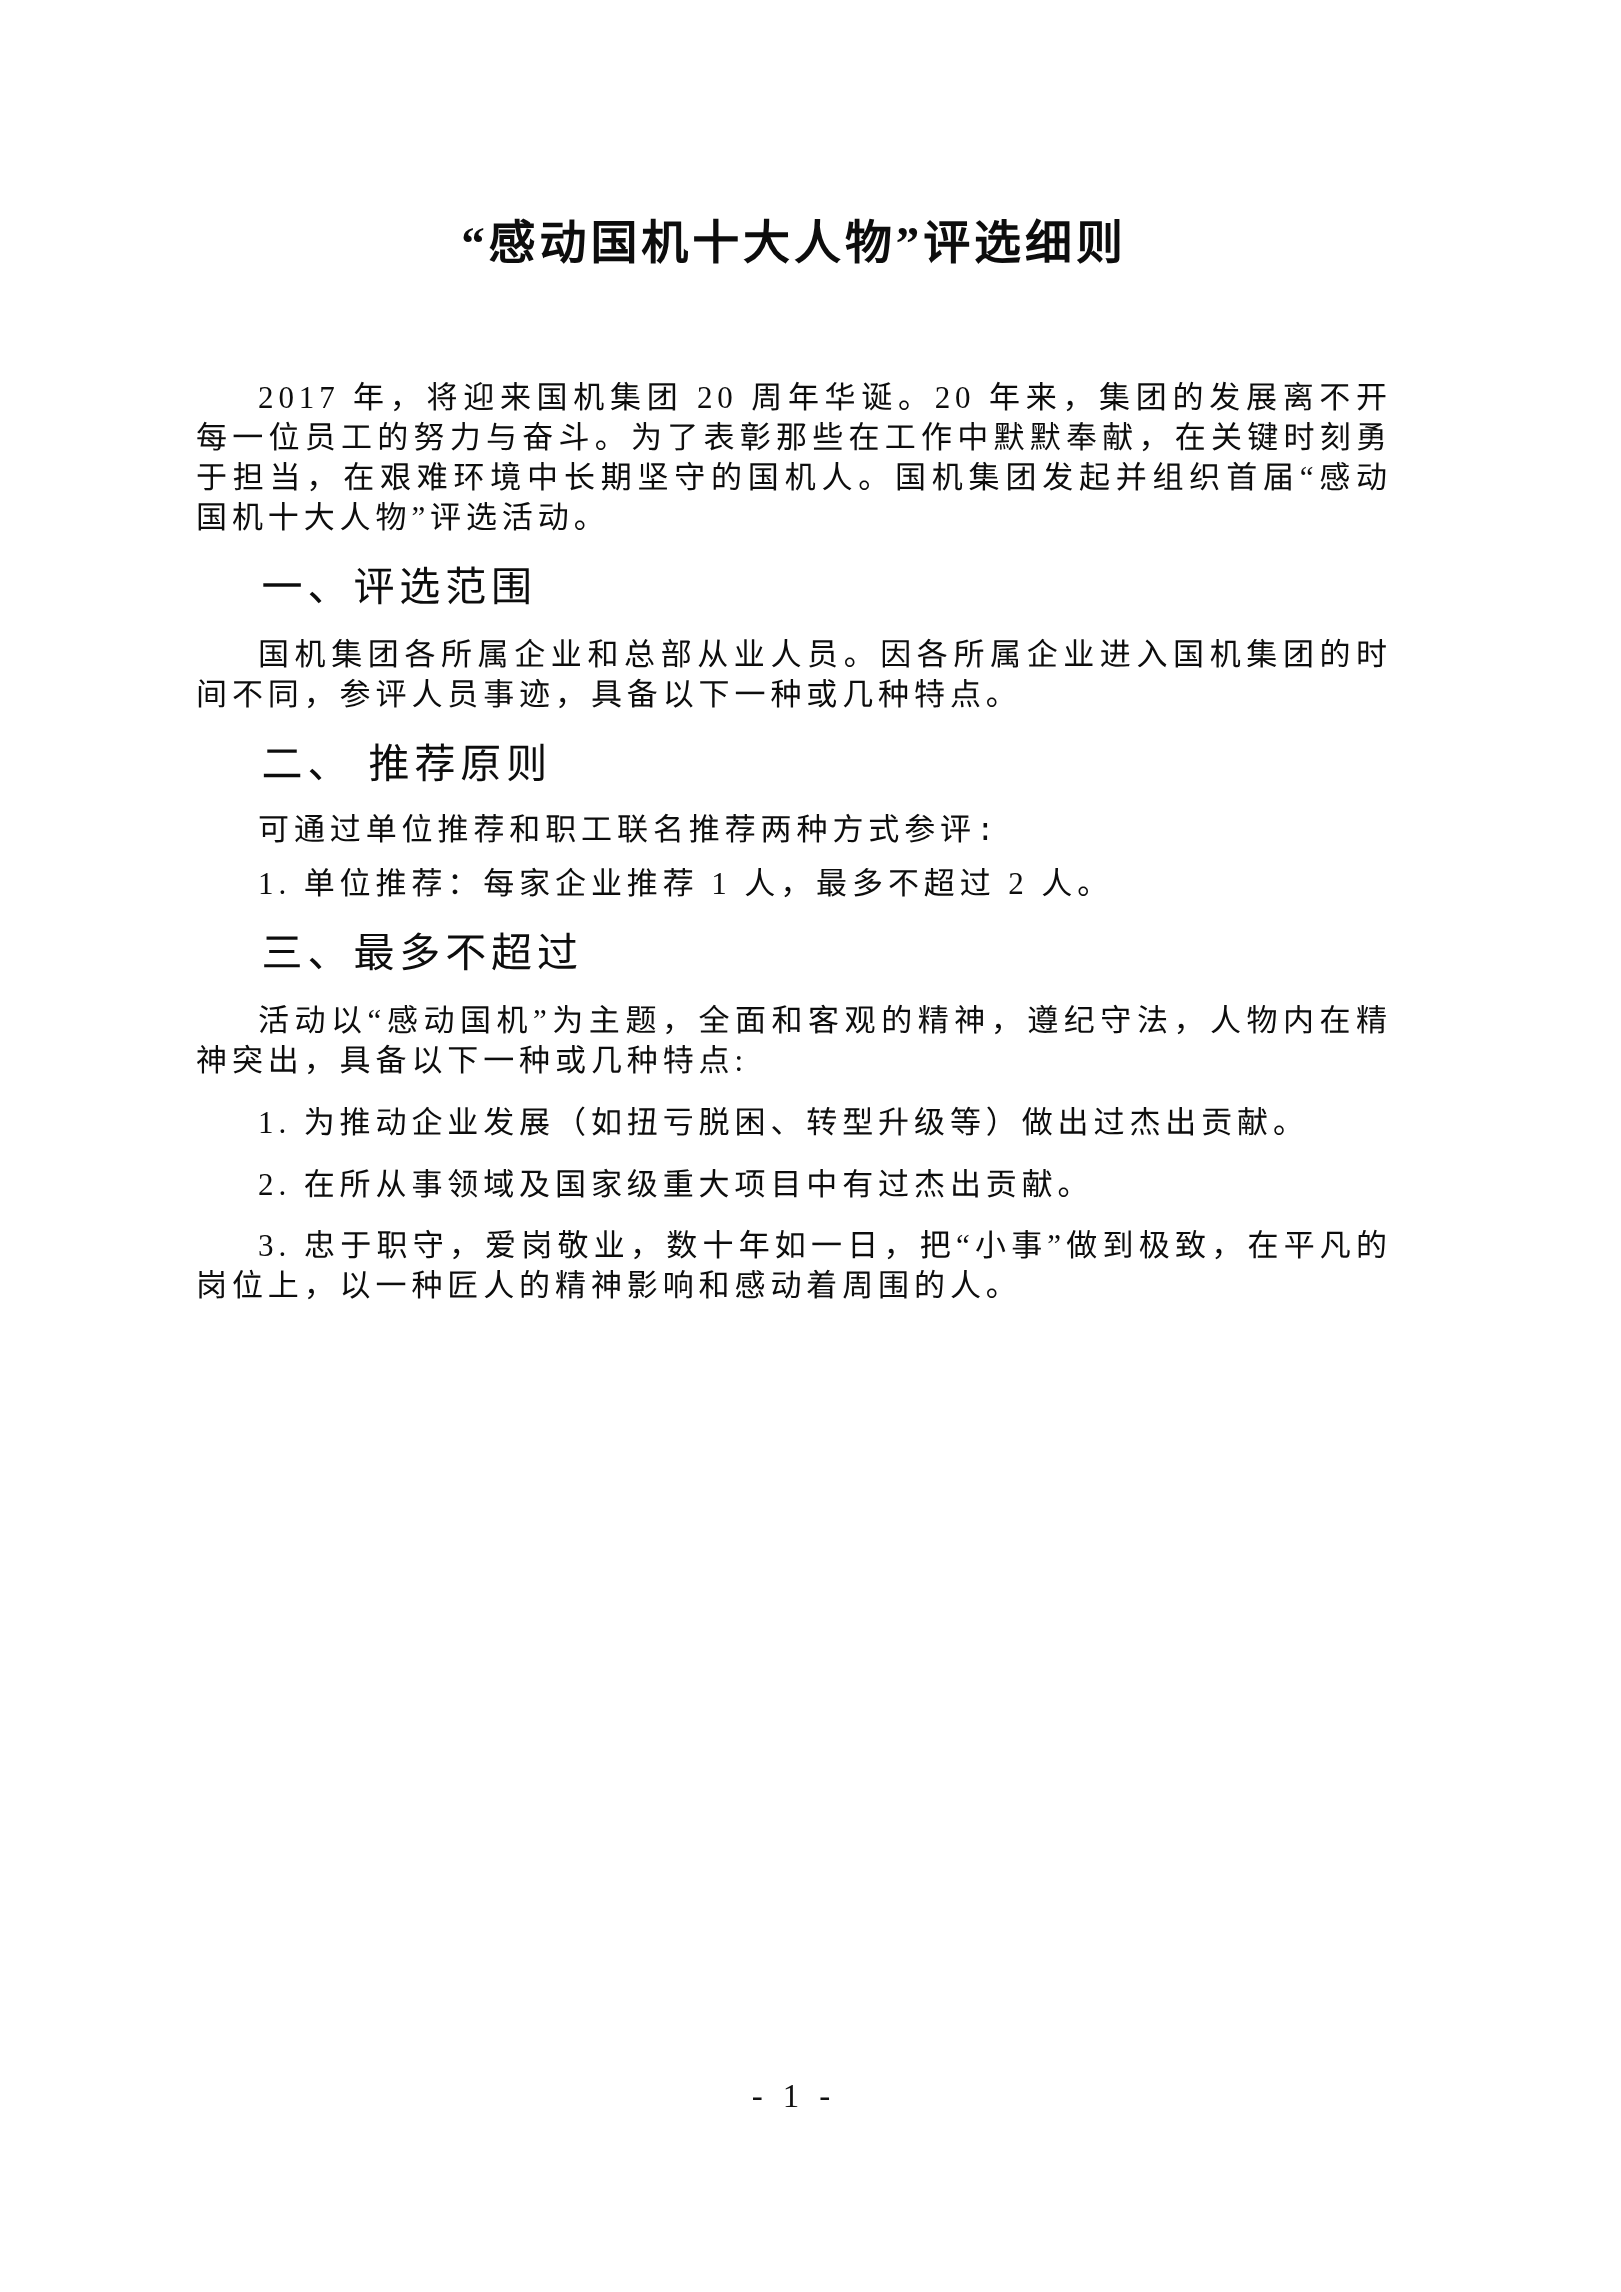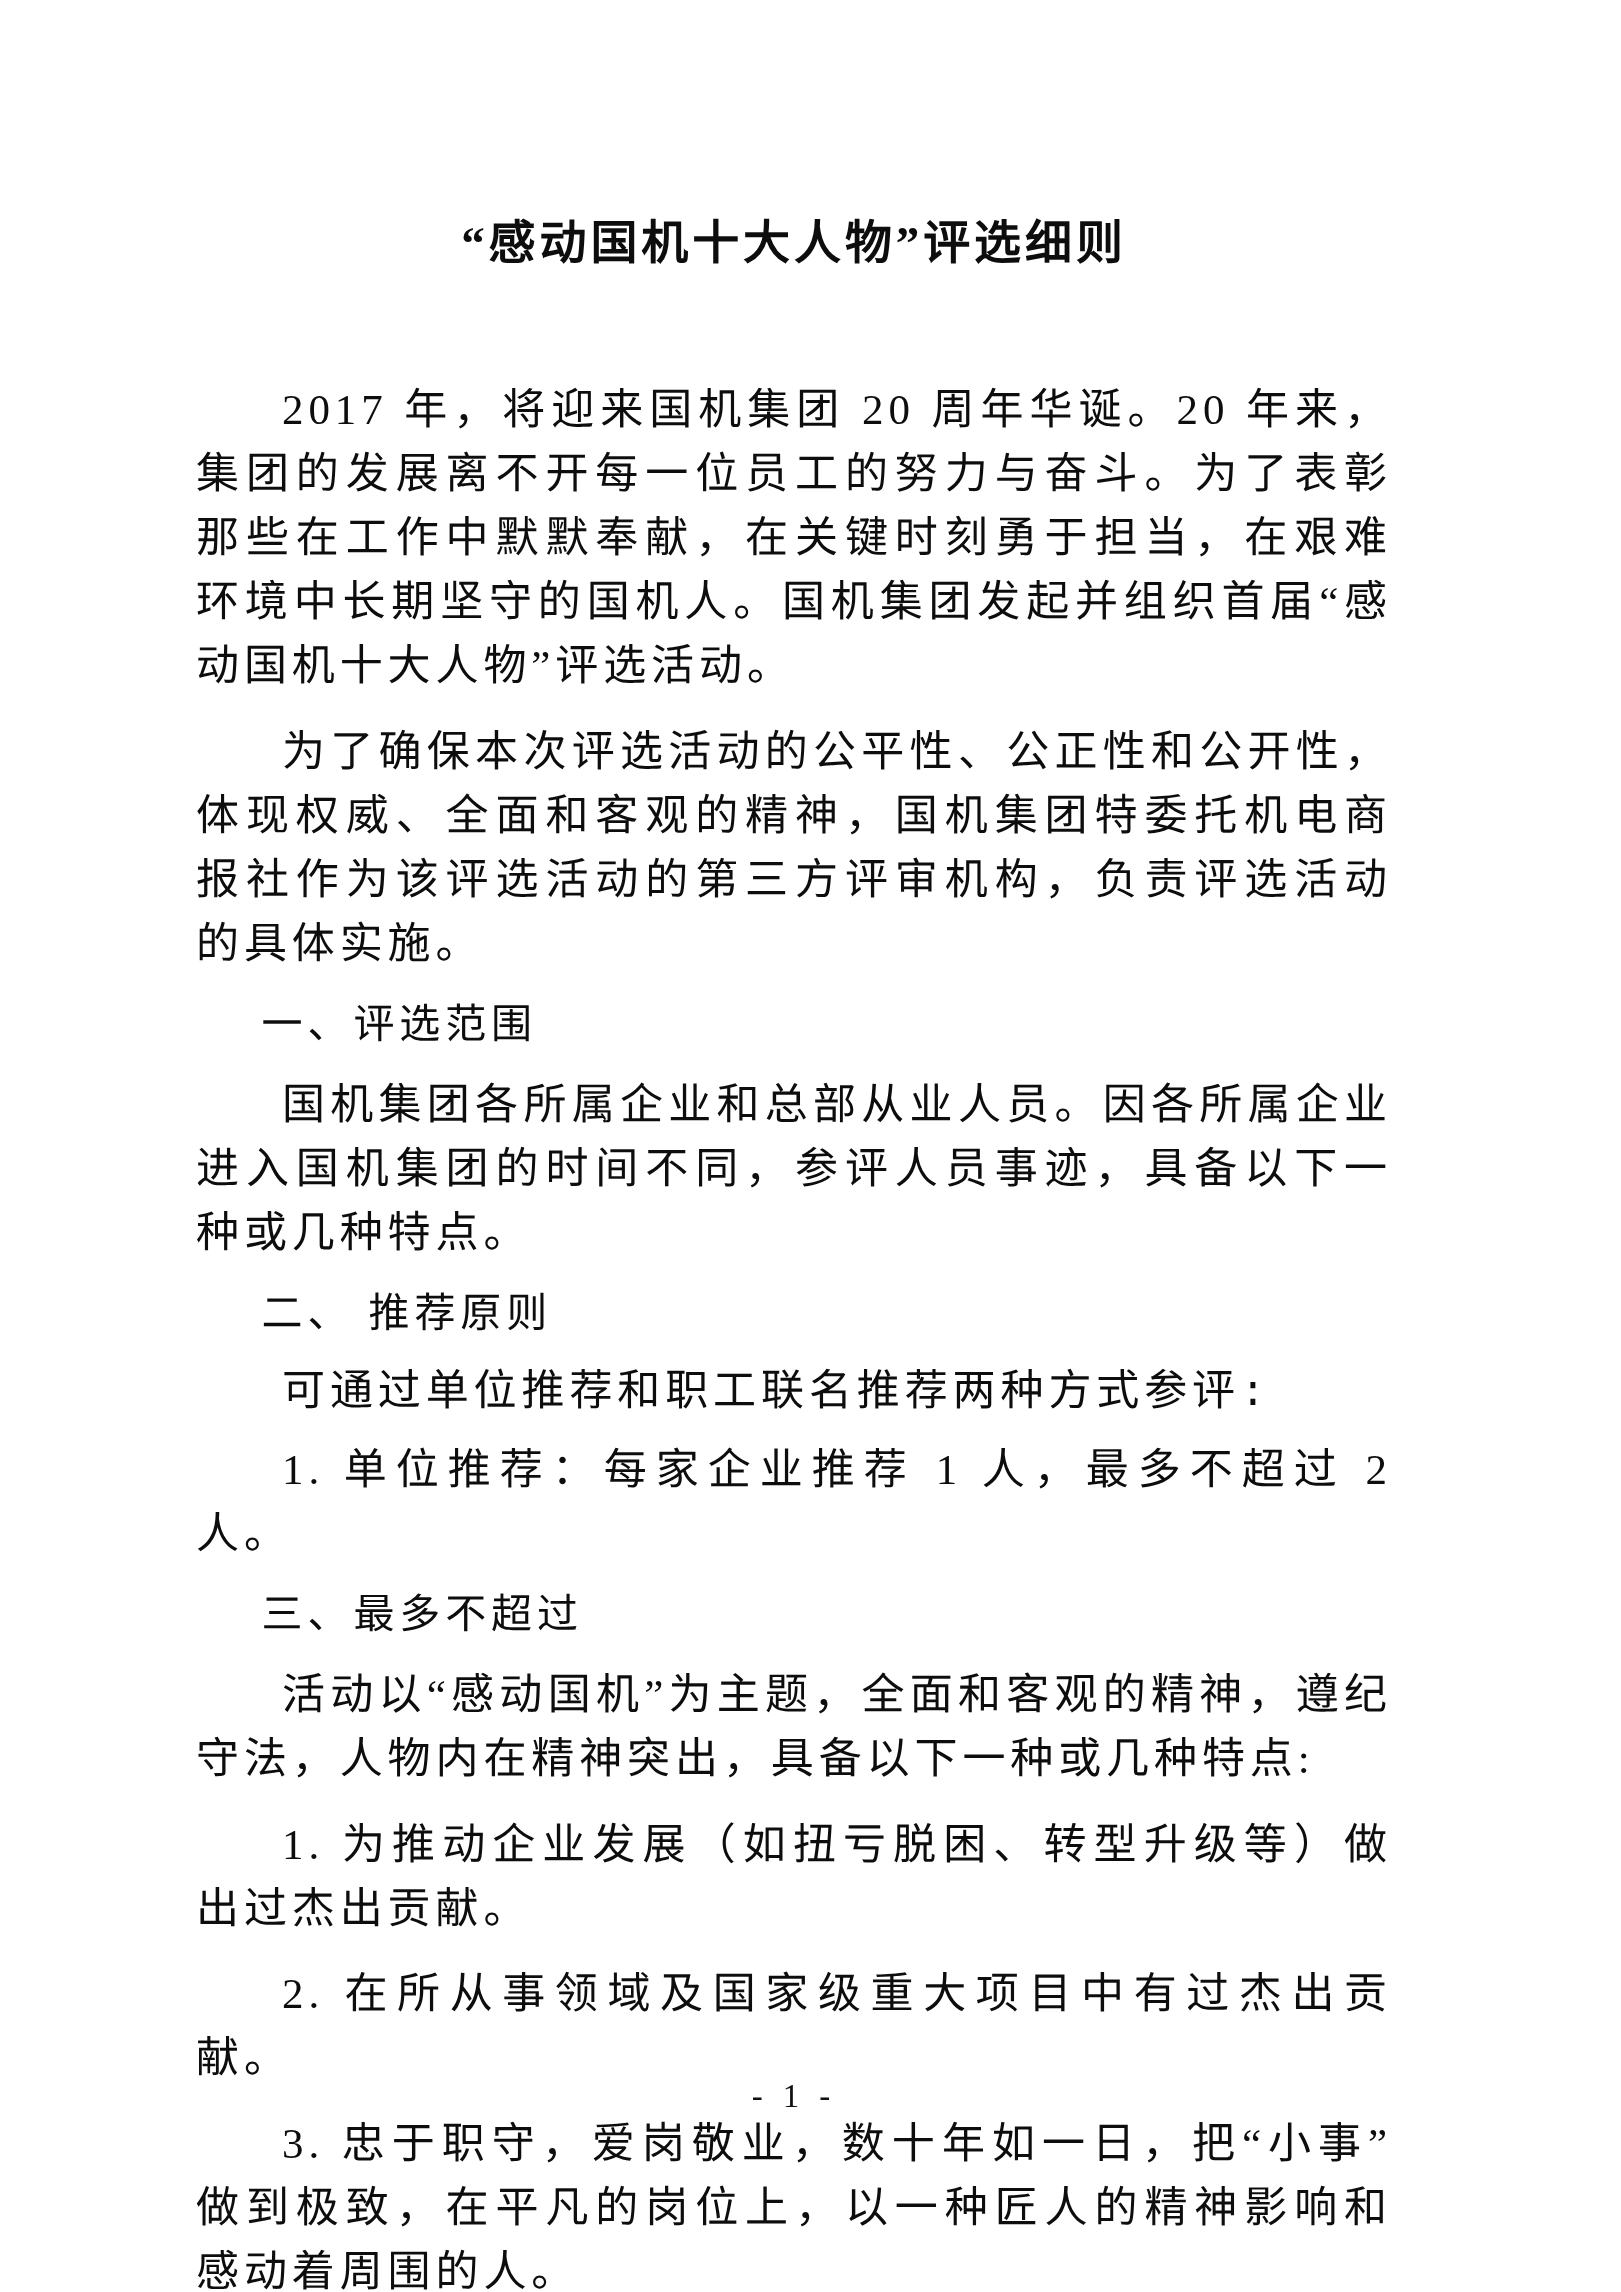--- a/index.html
+++ b/index.html
@@ -22,23 +22,23 @@
     margin: 0 0 105px 0;
     font-size: 47px;
     font-weight: bold;
     line-height: 59px;
     letter-spacing: 3.9px;
     text-align: center;
     white-space: nowrap;
   }
   .para {
     margin: 0 0 21.6px 0;
-    font-size: 43px;
+    font-size: 31px;
     font-weight: normal;
-    line-height: 64px;
+    line-height: 40px;
     letter-spacing: 4.9px;
     text-align: justify;
     text-justify: inter-ideograph;
     text-indent: 2em;
   }
   .para.tight {
     margin-bottom: 11.8px;
     font-family: Liberation Mono, monospace;
   }
   .heading {
@@ -64,21 +64,20 @@
 </style>
 </head>
 <body>
 
 <div class="page">
 
   <h1 class="doc-title">“感动国机十大人物”评选细则</h1>
 
   <p class="para">2017 年，将迎来国机集团 20 周年华诞。20 年来，集团的发展离不开每一位员工的努力与奋斗。为了表彰那些在工作中默默奉献，在关键时刻勇于担当，在艰难环境中长期坚守的国机人。国机集团发起并组织首届“感动国机十大人物”评选活动。</p>
 
-  <p class="para">为了确保本次评选活动的公平性、公正性和公开性，体现权威、全面和客观的精神，国机集团特委托机电商报社作为该评选活动的第三方评审机构，负责评选活动的具体实施。</p>
 
   <h2 class="heading">一、评选范围</h2>
 
   <p class="para">国机集团各所属企业和总部从业人员。因各所属企业进入国机集团的时间不同，参评人员事迹，具备以下一种或几种特点。</p>
 
   <h2 class="heading">二、 推荐原则</h2>
 
   <p class="para tight">可通过单位推荐和职工联名推荐两种方式参评:</p>
 
   <p class="para">1. 单位推荐：每家企业推荐 1 人，最多不超过 2 人。</p>

